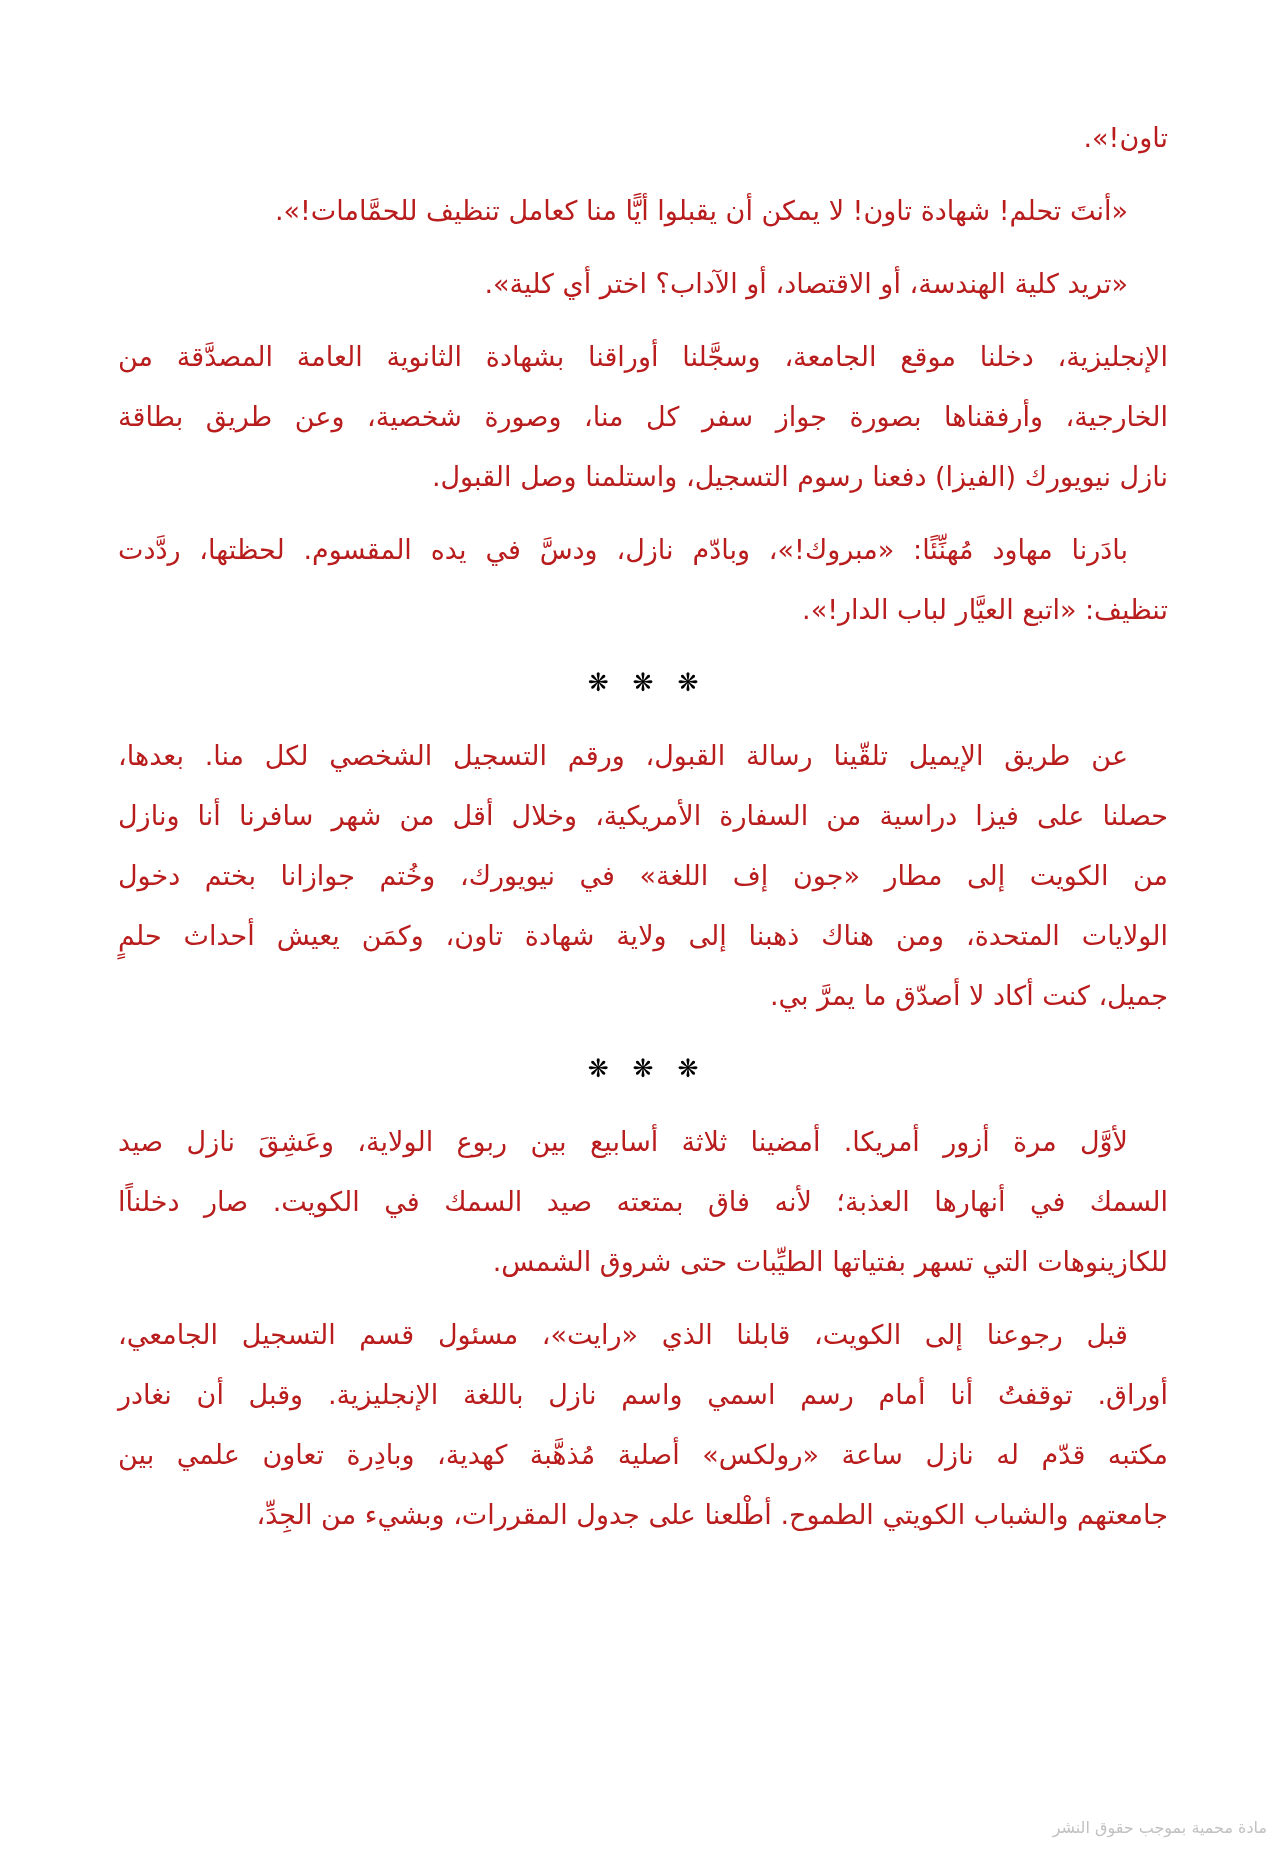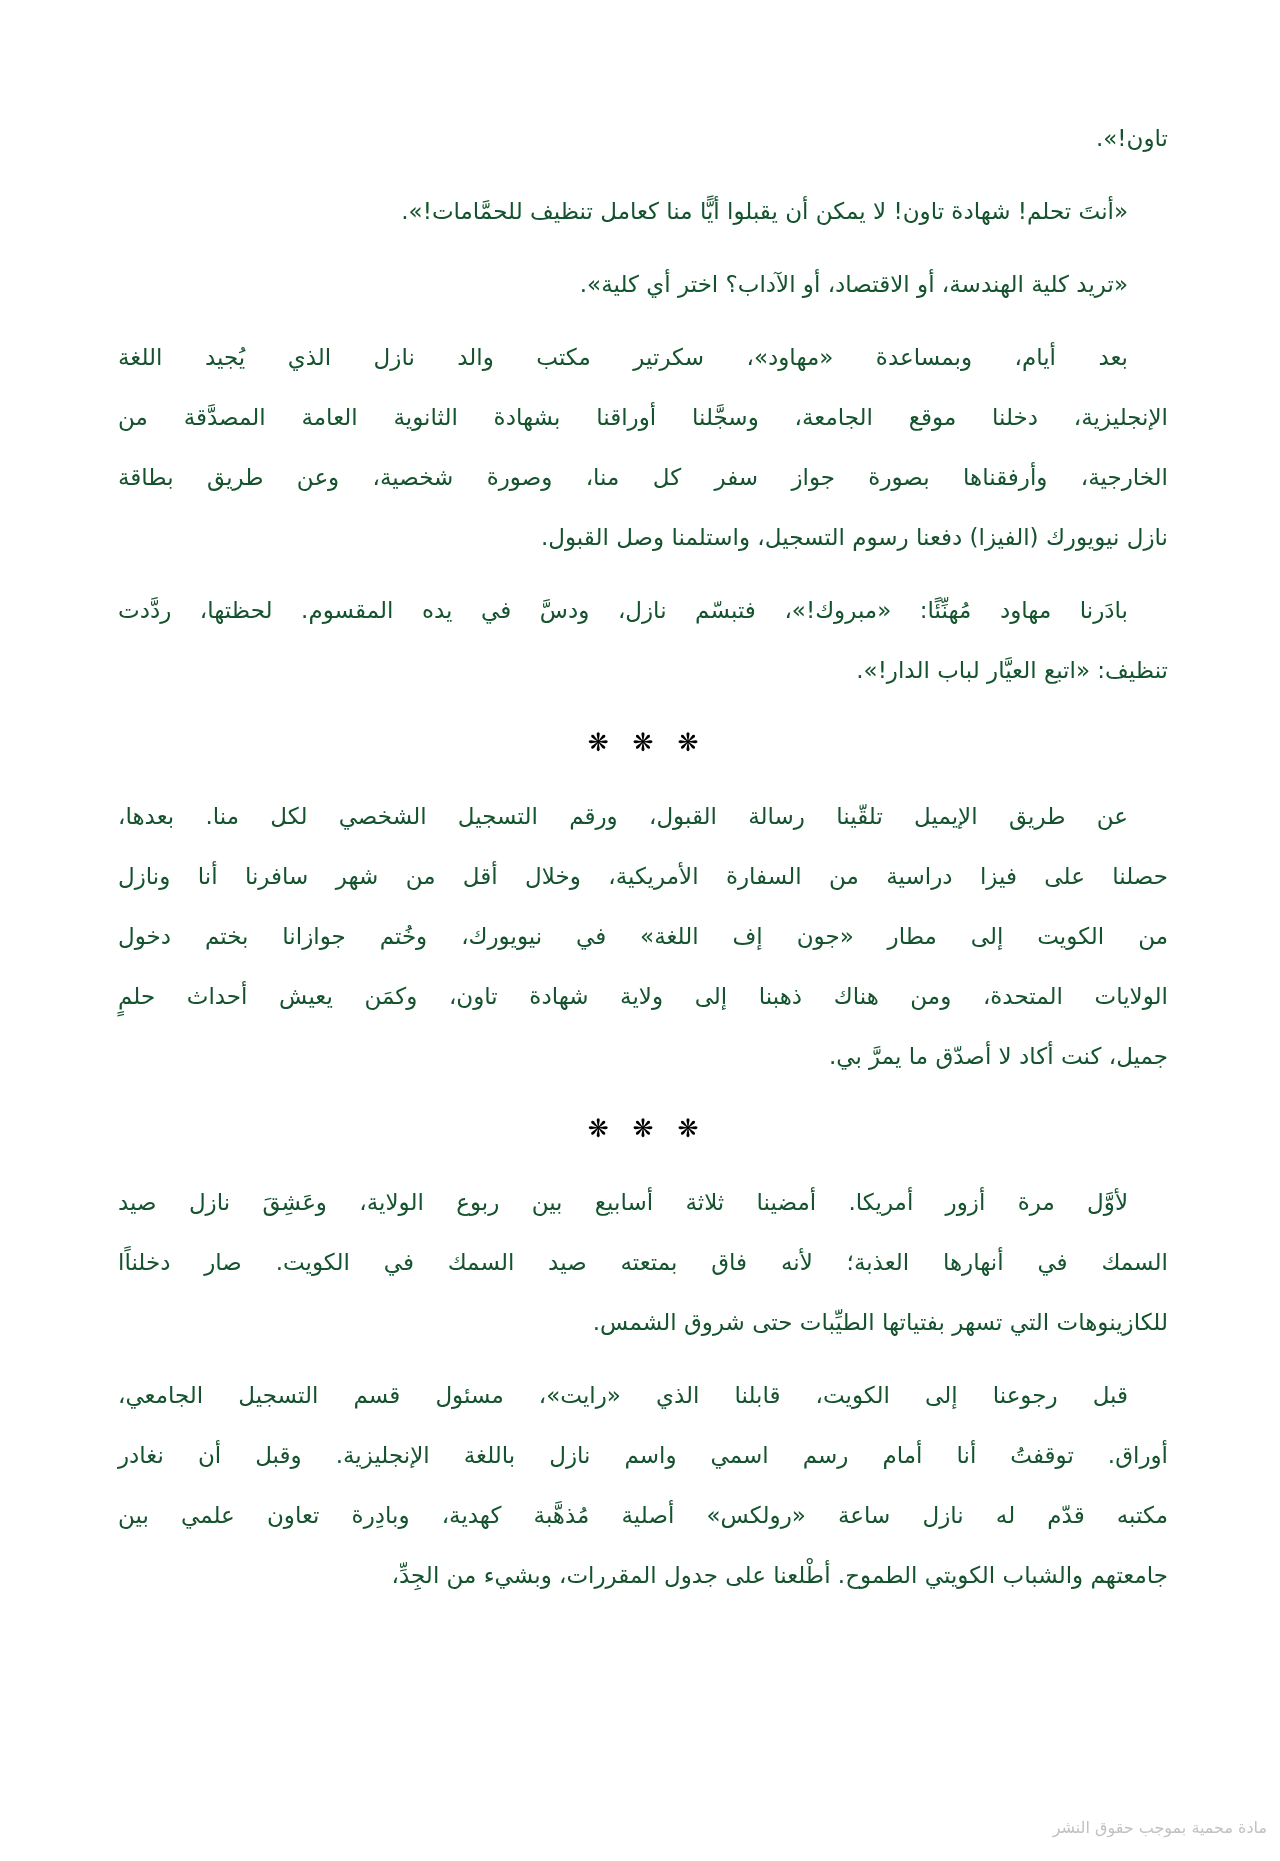--- a/index.html
+++ b/index.html
@@ -18,23 +18,23 @@
   .page {
     position: absolute;
     top: 0; right: 0; left: 0; bottom: 0;
     padding: 108px 112px 0 118px;
     direction: rtl;
   }
   .paragraph {
     margin: 0 0 13px 0;
   }
   .line {
-    font-size: 23px;
+    font-size: 27px;
     line-height: 60px;
-    color: #14532d;
+    color: #b91c1c;
     text-align: justify;
     text-align-last: justify;
     white-space: nowrap;
   }
   .line.final {
     text-align: right;
     text-align-last: start;
   }
   .line.indent {
     padding-right: 40px;
@@ -66,27 +66,26 @@
       <div class="paragraph">
         <div class="line final">تاون!».</div>
       </div>
       <div class="paragraph">
         <div class="line indent final">«أنتَ تحلم! شهادة تاون! لا يمكن أن يقبلوا أيًّا منا كعامل تنظيف للحمَّامات!».</div>
       </div>
       <div class="paragraph">
         <div class="line indent final">«تريد كلية الهندسة، أو الاقتصاد، أو الآداب؟ اختر أي كلية».</div>
       </div>
       <div class="paragraph">
-        <div class="line indent">بعد أيام، وبمساعدة «مهاود»، سكرتير مكتب والد نازل الذي يُجيد اللغة</div>
         <div class="line">الإنجليزية، دخلنا موقع الجامعة، وسجَّلنا أوراقنا بشهادة الثانوية العامة المصدَّقة من</div>
         <div class="line">الخارجية، وأرفقناها بصورة جواز سفر كل منا، وصورة شخصية، وعن طريق بطاقة</div>
         <div class="line final">نازل نيويورك (الفيزا) دفعنا رسوم التسجيل، واستلمنا وصل القبول.</div>
       </div>
       <div class="paragraph">
-        <div class="line indent">بادَرنا مهاود مُهنِّئًا: «مبروك!»، فتبسّم نازل، ودسَّ في يده المقسوم. لحظتها، ردَّدت</div>
+        <div class="line indent">بادَرنا مهاود مُهنِّئًا: «مبروك!»، وبادّم نازل، ودسَّ في يده المقسوم. لحظتها، ردَّدت</div>
         <div class="line final">تنظيف: «اتبع العيَّار لباب الدار!».</div>
       </div>
       <div class="separator">❋ ❋ ❋</div>
       <div class="paragraph">
         <div class="line indent">عن طريق الإيميل تلقّينا رسالة القبول، ورقم التسجيل الشخصي لكل منا. بعدها،</div>
         <div class="line">حصلنا على فيزا دراسية من السفارة الأمريكية، وخلال أقل من شهر سافرنا أنا ونازل</div>
         <div class="line">من الكويت إلى مطار «جون إف اللغة» في نيويورك، وخُتم جوازانا بختم دخول</div>
         <div class="line">الولايات المتحدة، ومن هناك ذهبنا إلى ولاية شهادة تاون، وكمَن يعيش أحداث حلمٍ</div>
         <div class="line final">جميل، كنت أكاد لا أصدّق ما يمرَّ بي.</div>
       </div>

